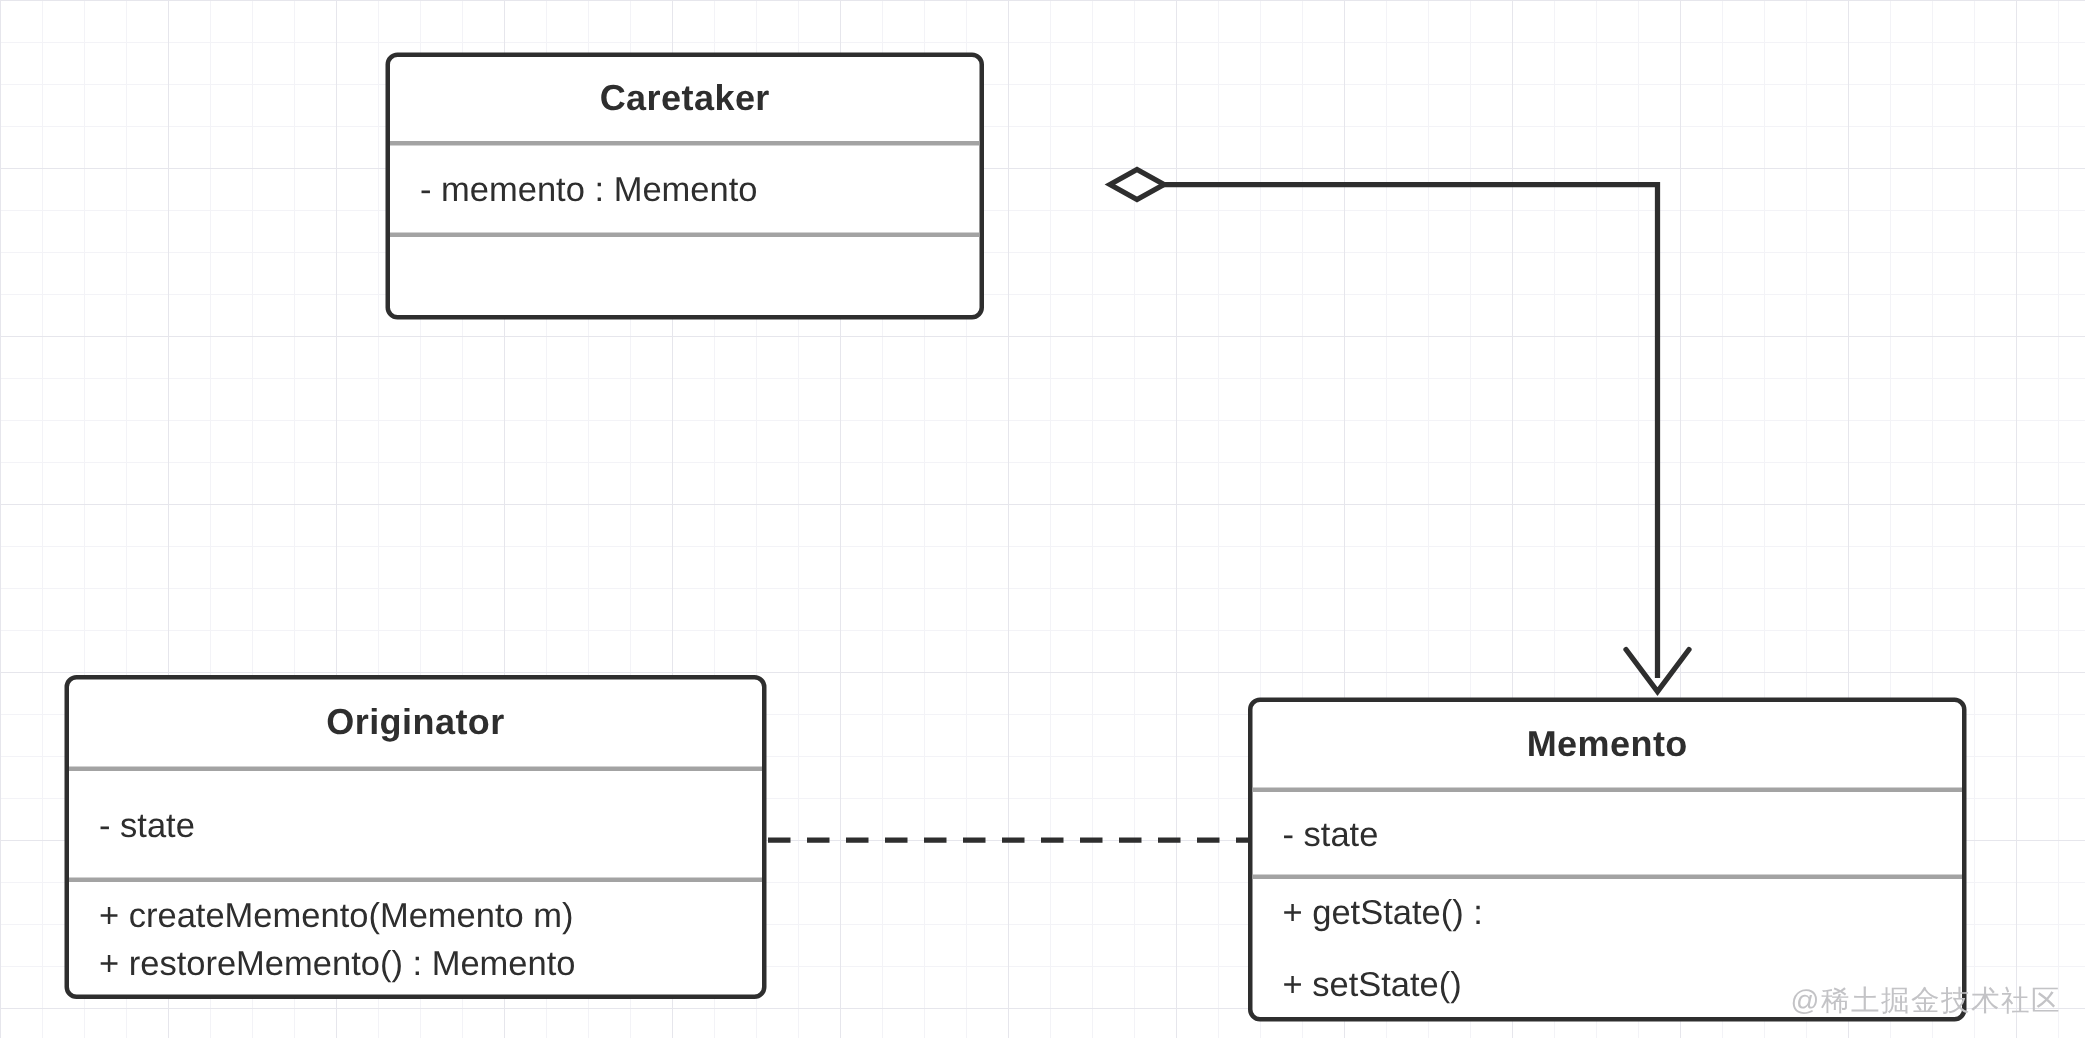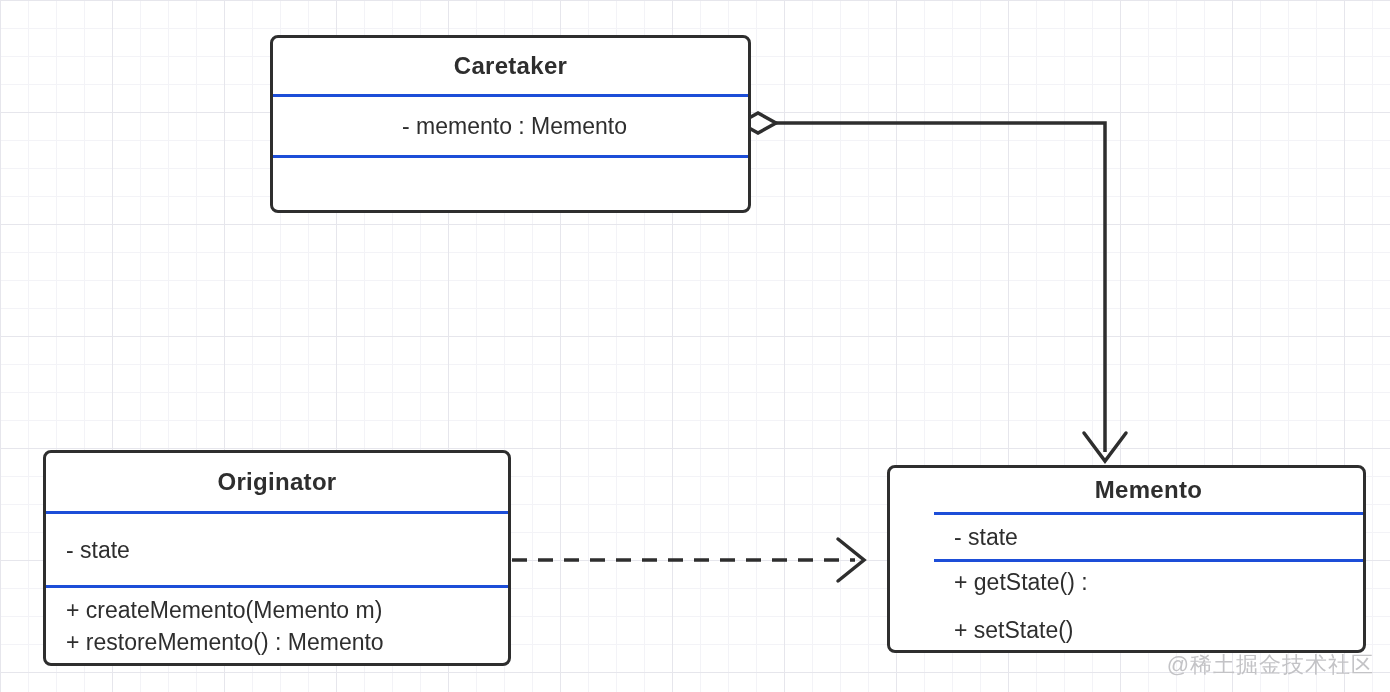--- a/index.html
+++ b/index.html
@@ -32,60 +32,60 @@
   }
   .uml-title {
     display: flex;
     align-items: center;
     justify-content: center;
     font-weight: bold;
     font-size: 24px;
     letter-spacing: 0.3px;
   }
   .uml-section {
-    border-top: 3px solid #1d4ed8;
+    border-top: 3px solid #a3a3a3;
     display: flex;
     flex-direction: column;
     justify-content: center;
     padding: 4px 12px 4px 20px;
     box-sizing: border-box;
   }
   .uml-line {
     font-size: 23px;
     line-height: 32px;
     white-space: nowrap;
   }
   
-  #class-caretaker  { left: 270px; top: 35px;  width: 481px; height: 178px; text-align: center; }
+  #class-caretaker  { left: 257px; top: 35px;  width: 399px; height: 178px; }
   #class-caretaker .uml-title    { height: 56px; }
   #class-caretaker .sec-attrs    { height: 61px; }
   #class-caretaker .sec-methods  { flex: 1; }
 
   #class-originator { left: 43px;  top: 450px; width: 468px; height: 216px; }
   #class-originator .uml-title   { height: 58px; border-radius: 10px; }
   #class-originator .sec-attrs   { height: 74px; }
   #class-originator .sec-methods { flex: 1; }
 
-  #class-memento    { left: 887px; top: 465px; width: 479px; height: 188px; padding-left: 44px; }
+  #class-memento    { left: 832px; top: 465px; width: 479px; height: 216px; }
   #class-memento .uml-title      { height: 57px; }
   #class-memento .sec-attrs      { height: 58px; }
   #class-memento .sec-methods    { flex: 1; gap: 16px; }
 
   .connector-layer {
     position: absolute;
     left: 0; top: 0;
     width: 1390px;
     height: 692px;
     pointer-events: none;
   }
   .watermark {
     position: absolute;
     right: 16px;
     bottom: 12px;
-    font-size: 22px;
+    font-size: 19px;
     color: #c3c3c6;
     letter-spacing: 1px;
   }
 </style>
 </head>
 <body>
 
 <div class="canvas">
 
   <svg class="connector-layer" viewBox="0 0 1390 692" xmlns="http://www.w3.org/2000/svg">

